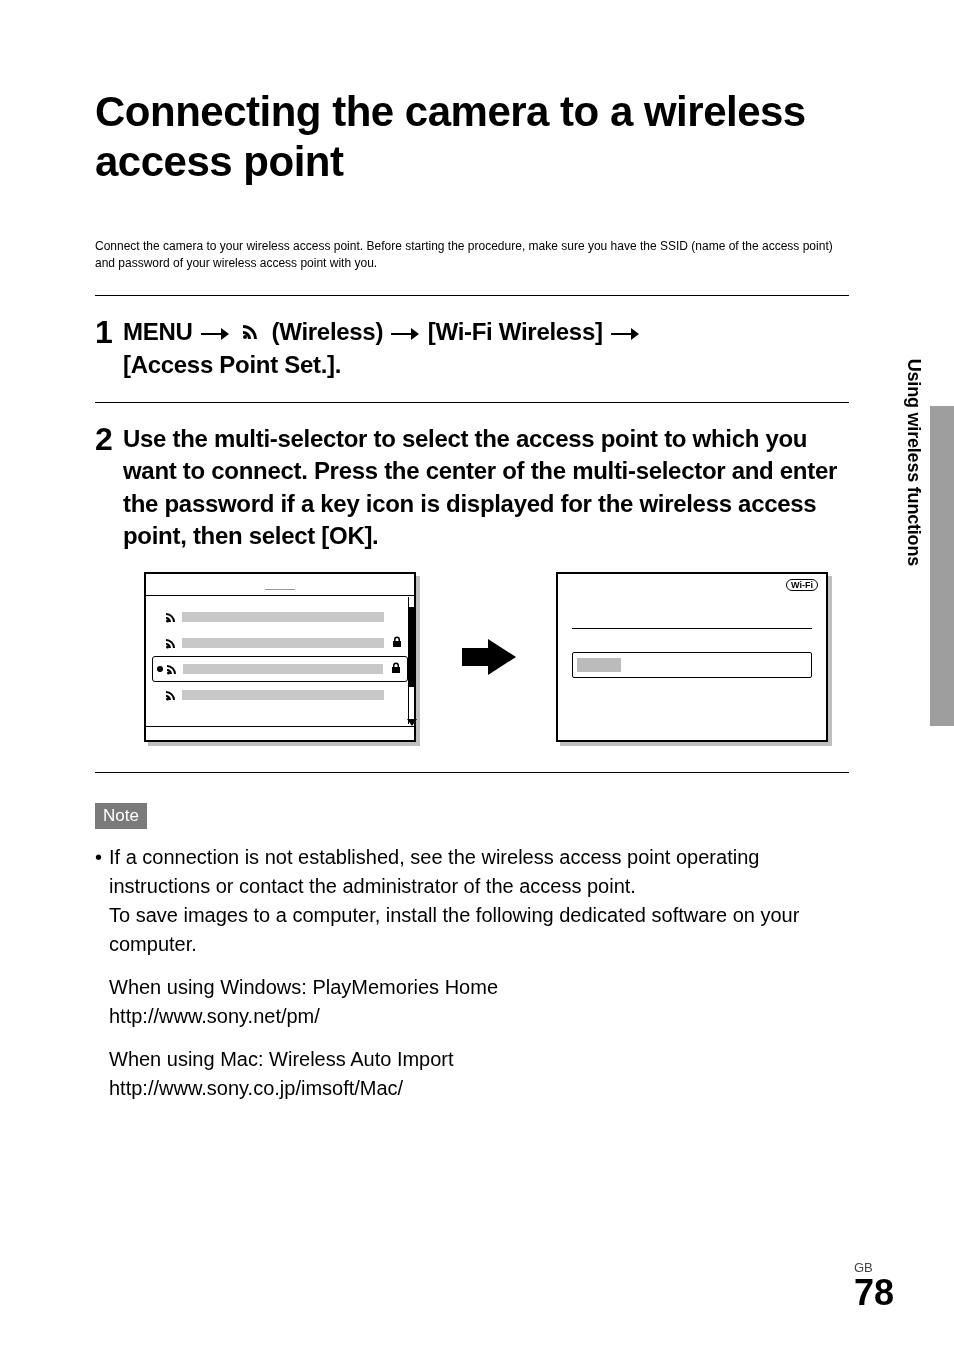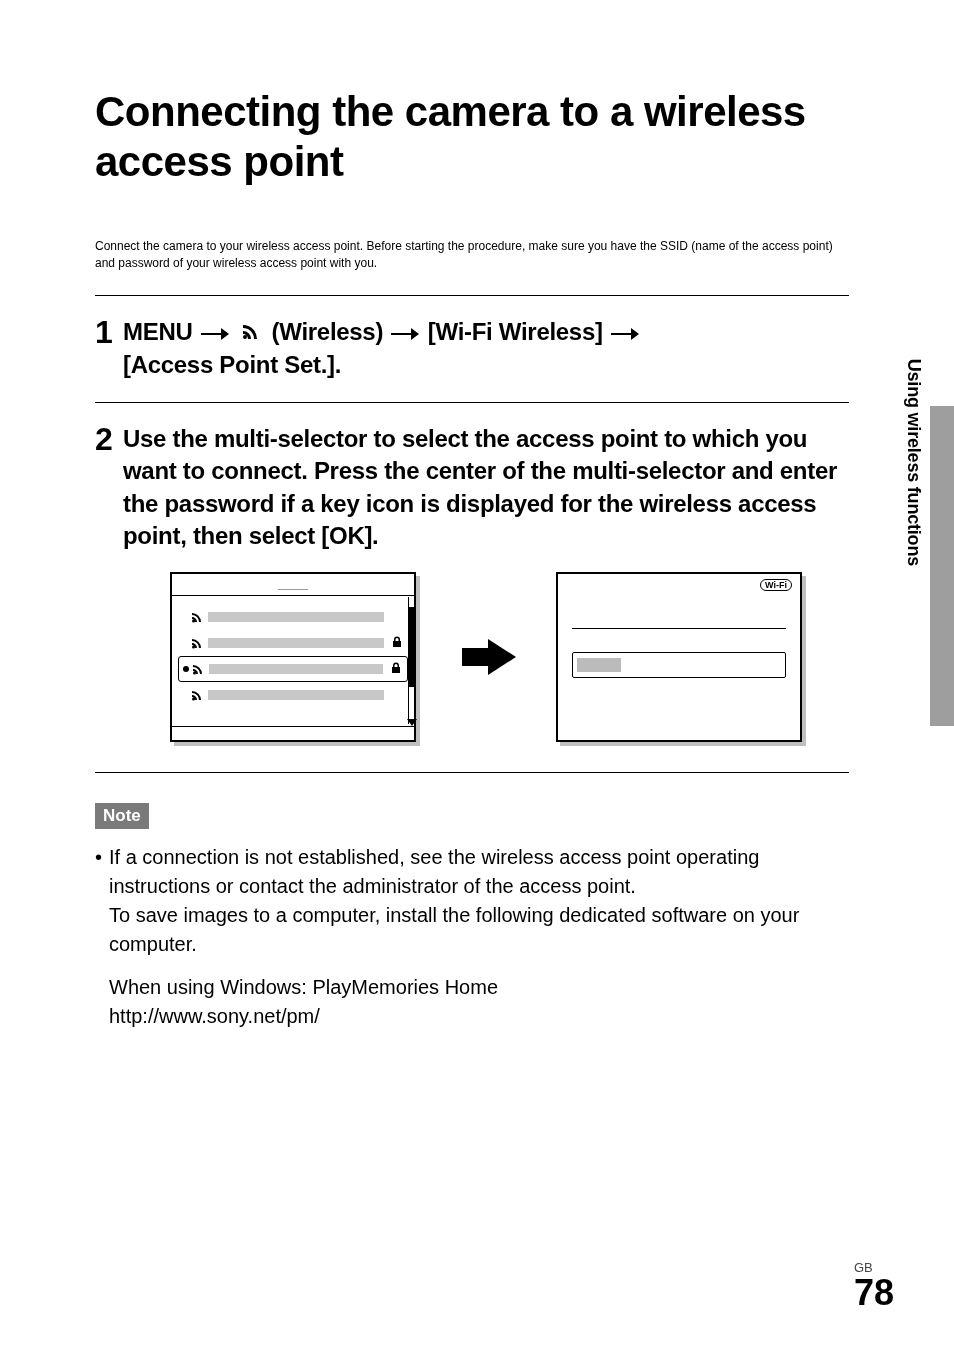--- a/index.html
+++ b/index.html
@@ -72,21 +72,21 @@
       margin: 0 4px 0 2px;
     }
     .screens-row {
       display: flex;
       align-items: center;
       justify-content: center;
       gap: 40px;
       margin: 20px 0 10px 0;
     }
     .screen-box {
-      width: 246px;
+      width: 272px;
       height: 170px;
       border: 2px solid #000;
       background: #fff;
       position: relative;
       box-shadow: 4px 4px 0 rgba(0,0,0,0.25);
     }
     .screen-left .top-bar {
       height: 22px;
       border-bottom: 1px solid #000;
       position: relative;
@@ -232,21 +232,21 @@
       height: 14px;
       background: #bbb;
     }
     .note-box {
       display: inline-block;
       background: #7a7a7a;
       color: #fff;
       font-size: 17px;
       padding: 3px 8px 3px 8px;
       margin: 30px 0 14px 0;
-      font-weight: bold;
+      font-weight: normal;
     }
     .note-item {
       display: flex;
       font-size: 20px;
       line-height: 1.45;
       margin-bottom: 14px;
     }
     .note-bullet {
       width: 14px;
       flex-shrink: 0;
@@ -439,20 +439,24 @@
       <span>If a connection is not established, see the wireless access point operating instructions or contact the administrator of the access point.</span><br>
       <span>To save images to a computer, install the following dedicated software on your computer.</span>
     </div>
   </div>
 
   <div class="subnote">
     <span>When using Windows: PlayMemories Home</span><br>
     <span>http://www.sony.net/pm/</span>
   </div>
 
+  <div class="subnote">
+    <span>When using Mac: Wireless Auto Import</span><br>
+    <span>http://www.sony.co.jp/imsoft/Mac/</span>
+  </div>
 </div>
 
 <div class="side-tab">
   <div class="gray-bar"></div>
   <div class="label">Using wireless functions</div>
 </div>
 
 <div class="footer">
   <div class="gb">GB</div>
   <div class="pagenum">78</div>

